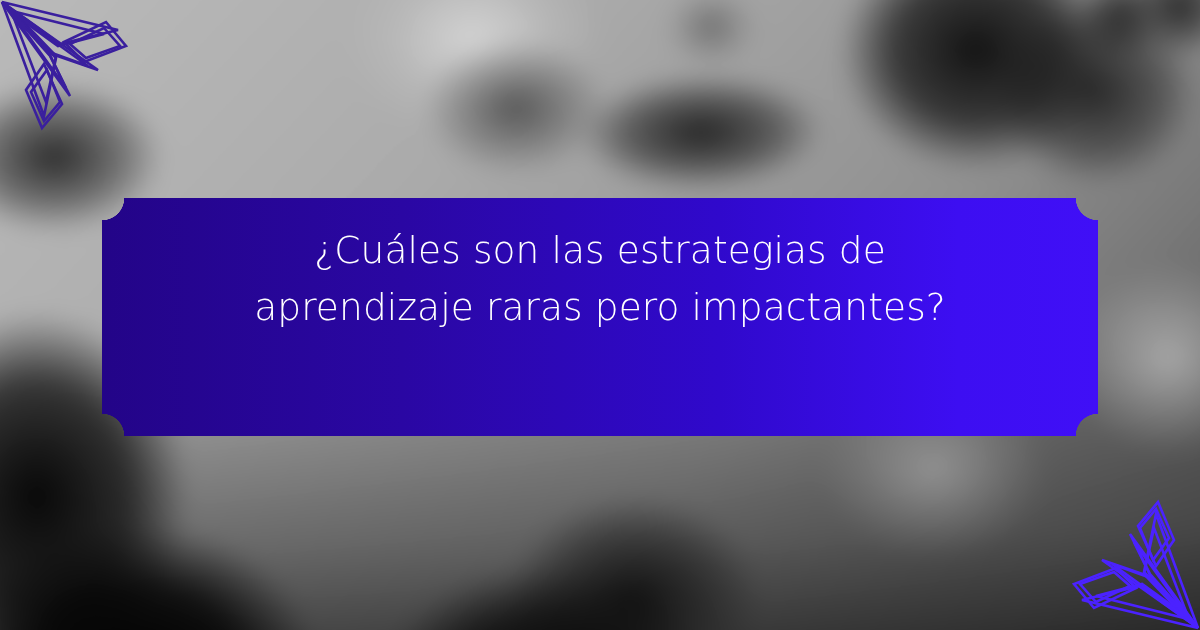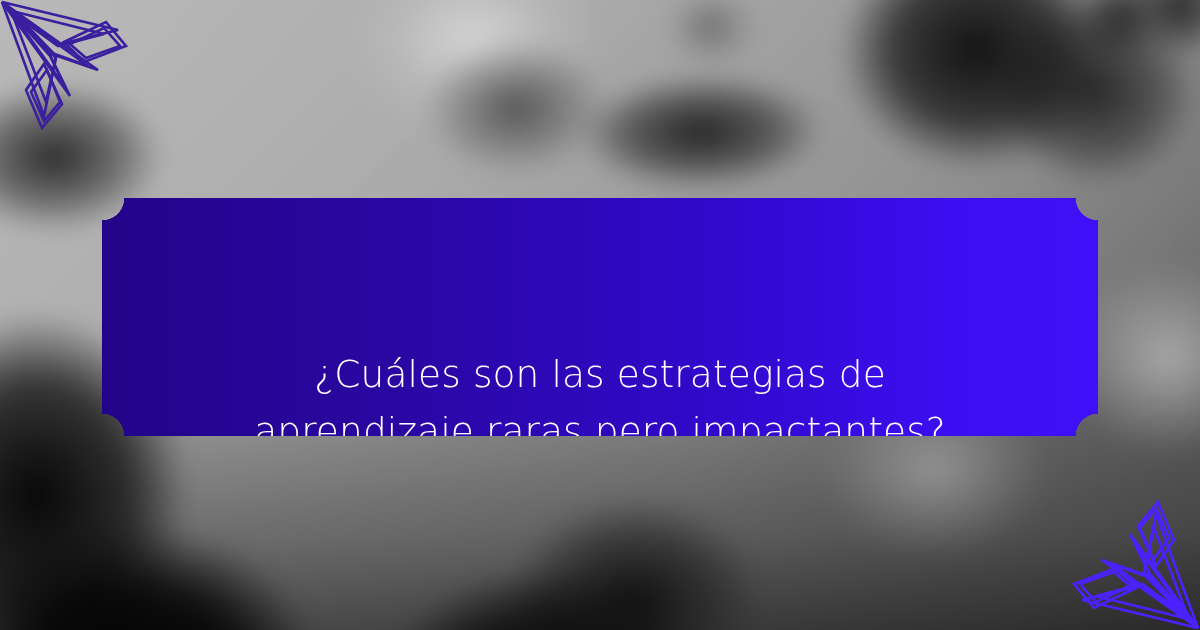--- a/index.html
+++ b/index.html
@@ -76,21 +76,21 @@
   .ornament.br { right: 0; bottom: 0; transform: rotate(180deg); }
 
   
   .banner {
     position: absolute;
     left: 102px;
     top: 198px;
     width: 996px;
     height: 238px;
     display: flex;
-    align-items: flex-end;
+    align-items: flex-start;
     justify-content: center;
     background: linear-gradient(90deg, #230488 0%, #2a07a3 30%, #3009cc 62%, #3d0ef2 86%, #400ff7 100%);
     
     -webkit-mask-image:
       radial-gradient(circle 22px at 0 0, transparent 0 22px, #000 22.5px),
       radial-gradient(circle 22px at 100% 0, transparent 0 22px, #000 22.5px),
       radial-gradient(circle 22px at 0 100%, transparent 0 22px, #000 22.5px),
       radial-gradient(circle 22px at 100% 100%, transparent 0 22px, #000 22.5px);
     -webkit-mask-composite: source-in;
     mask-image:

